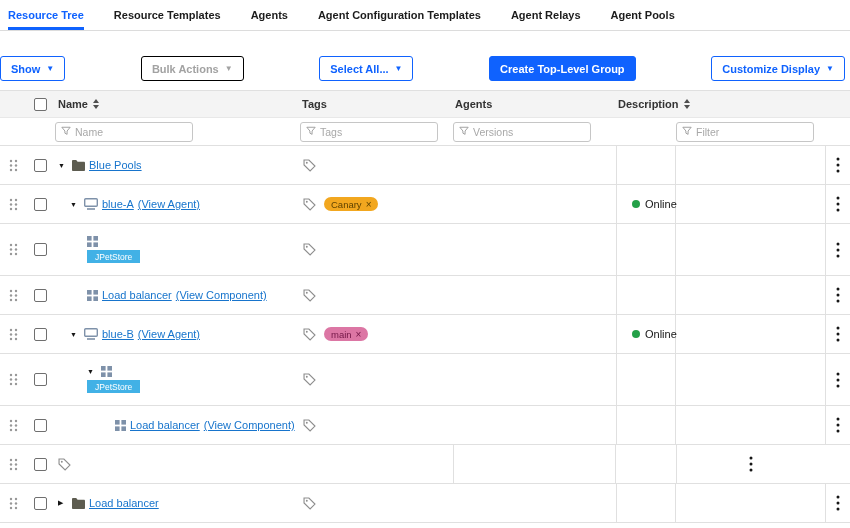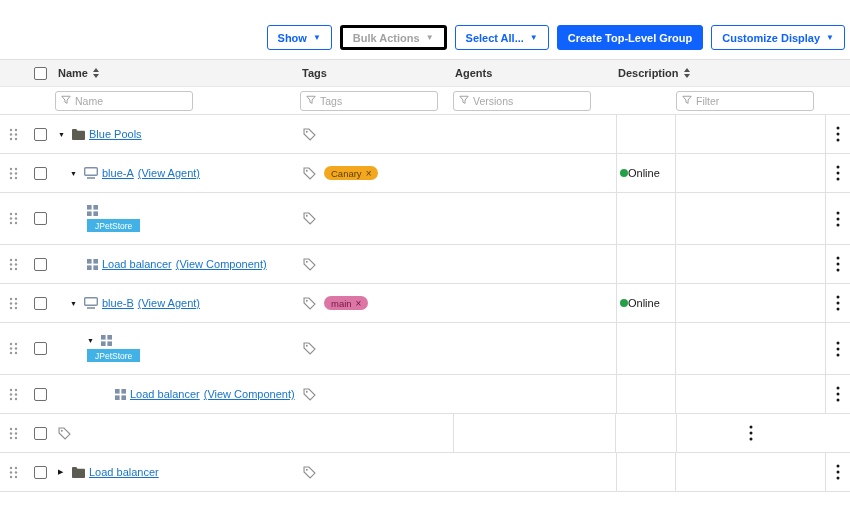--- a/index.html
+++ b/index.html
@@ -5,24 +5,24 @@
   *{box-sizing:border-box;margin:0;padding:0}
   html,body{width:850px;height:528px;overflow:hidden}
   body{font-family:"Liberation Sans","DejaVu Sans",sans-serif;background:#fff;color:#161616;font-size:11px}
 
   
   .tabbar{display:flex;align-items:stretch;height:31px;border-bottom:1px solid #dcdcdc;padding-left:8px;gap:30px}
   .tab{display:flex;align-items:center;font-weight:700;font-size:11px;color:#1c1c1c;cursor:pointer;white-space:nowrap}
   .tab.active{color:var(--accent-blue,#0f62fe);box-shadow:inset 0 -3px 0 var(--accent-blue,#0f62fe)}
 
   
-  .toolbar{display:flex;justify-content:flex-end;align-items:flex-end;gap:8px;height:59px;padding:0 5px 9px 0}
+  .toolbar{display:flex;justify-content:space-between;align-items:flex-end;gap:8px;height:59px;padding:0 5px 9px 0}
   .btn{font-family:inherit;display:inline-flex;align-items:center;gap:6px;height:25px;padding:0 10px;font-size:11px;font-weight:700;border-radius:3px;background:#fff;cursor:pointer;white-space:nowrap}
   .btn.outline{border:1px solid var(--accent-blue,#0f62fe);color:var(--accent-blue,#0f62fe)}
-  .btn.disabled{border:3px solid #000000;color:#a2a2a2;cursor:default}
+  .btn.disabled{border:1px solid #000000;color:#a2a2a2;cursor:default}
   .btn.primary{border:1px solid var(--accent-blue,#0f62fe);background:var(--accent-blue,#0f62fe);color:#fff}
   .caret{font-size:8px;line-height:1}
 
   
   .row{display:grid;grid-template-columns:26px 29px 245px 153px 163px 60px 149px 25px;align-items:center}
   .cell{display:flex;align-items:center;height:100%;min-width:0}
   .thead{background:var(--header-bg,#f4f4f4);height:28px;border-top:1px solid #e0e0e0;border-bottom:1px solid #e8e8e8}
   .hcell{padding-left:2px;gap:5px}
   .hlabel{font-weight:700;color:#333}
   .sorticon{display:inline-flex;flex-direction:column;align-items:center;gap:2px;cursor:pointer}
@@ -36,21 +36,21 @@
 
   
   .tfilter{height:28px;border-bottom:1px solid var(--row-border,#e0e0e0);background:#fff}
   .finput{display:flex;align-items:center;gap:4px;width:138px;height:20px;border:1px solid #c6c6c6;border-radius:3px;padding:0 5px;background:#fff}
   .finput input{border:none;outline:none;width:100%;font-size:10.5px;font-family:inherit;color:#161616;background:transparent}
   .finput input::placeholder{color:#a8a8a8}
 
   
   .trow{height:39px;border-bottom:1px solid var(--row-border,#e0e0e0);background:#fff}
   .trow.tall{height:52px}
-  .statusc{border-left:1px solid var(--row-border,#e0e0e0);border-right:1px solid var(--row-border,#e0e0e0);padding-left:3px;}
+  .statusc{border-left:1px solid var(--row-border,#e0e0e0);border-right:1px solid var(--row-border,#e0e0e0);padding-left:15px;gap:5px}
   .menuc.b{border-left:1px solid var(--row-border,#e0e0e0)}
   .namec{gap:4px}
   .indent-0{padding-left:3px}
   .indent-1{padding-left:15px}
   .indent-2{padding-left:32px}
   .indent-3{padding-left:60px}
   .arrow{font-size:7px;color:#161616;width:10px;cursor:pointer;flex:0 0 auto}
   .nicon{display:inline-flex;align-items:center;flex:0 0 auto}
   .lnk{color:var(--link-blue,#1774cc);text-decoration:underline;cursor:pointer;white-space:nowrap}
   .ncol{display:flex;flex-direction:column;align-items:flex-start;gap:3px}
@@ -62,20 +62,28 @@
   .bx{cursor:pointer;font-size:10px}
   .dot{width:8px;height:8px;border-radius:50%;background:var(--online-green,#24a148);flex:0 0 auto}
   .draghandle{display:inline-flex;cursor:grab}
   .kebab{display:inline-flex;cursor:pointer;padding:2px}
 </style>
 </head>
 <body>
 
 <div class="app">
 
+  <nav class="tabbar">
+      <div class="tab active">Resource Tree</div>
+      <div class="tab">Resource Templates</div>
+      <div class="tab">Agents</div>
+      <div class="tab">Agent Configuration Templates</div>
+      <div class="tab">Agent Relays</div>
+      <div class="tab">Agent Pools</div>
+    </nav>
 
   <div class="toolbar">
       <button class="btn outline">Show<span class="caret">▼</span></button>
       <button class="btn disabled">Bulk Actions<span class="caret">▼</span></button>
       <button class="btn outline">Select All...<span class="caret">▼</span></button>
       <button class="btn primary">Create Top-Level Group</button>
       <button class="btn outline">Customize Display<span class="caret">▼</span></button>
     </div>
 
   <div>

